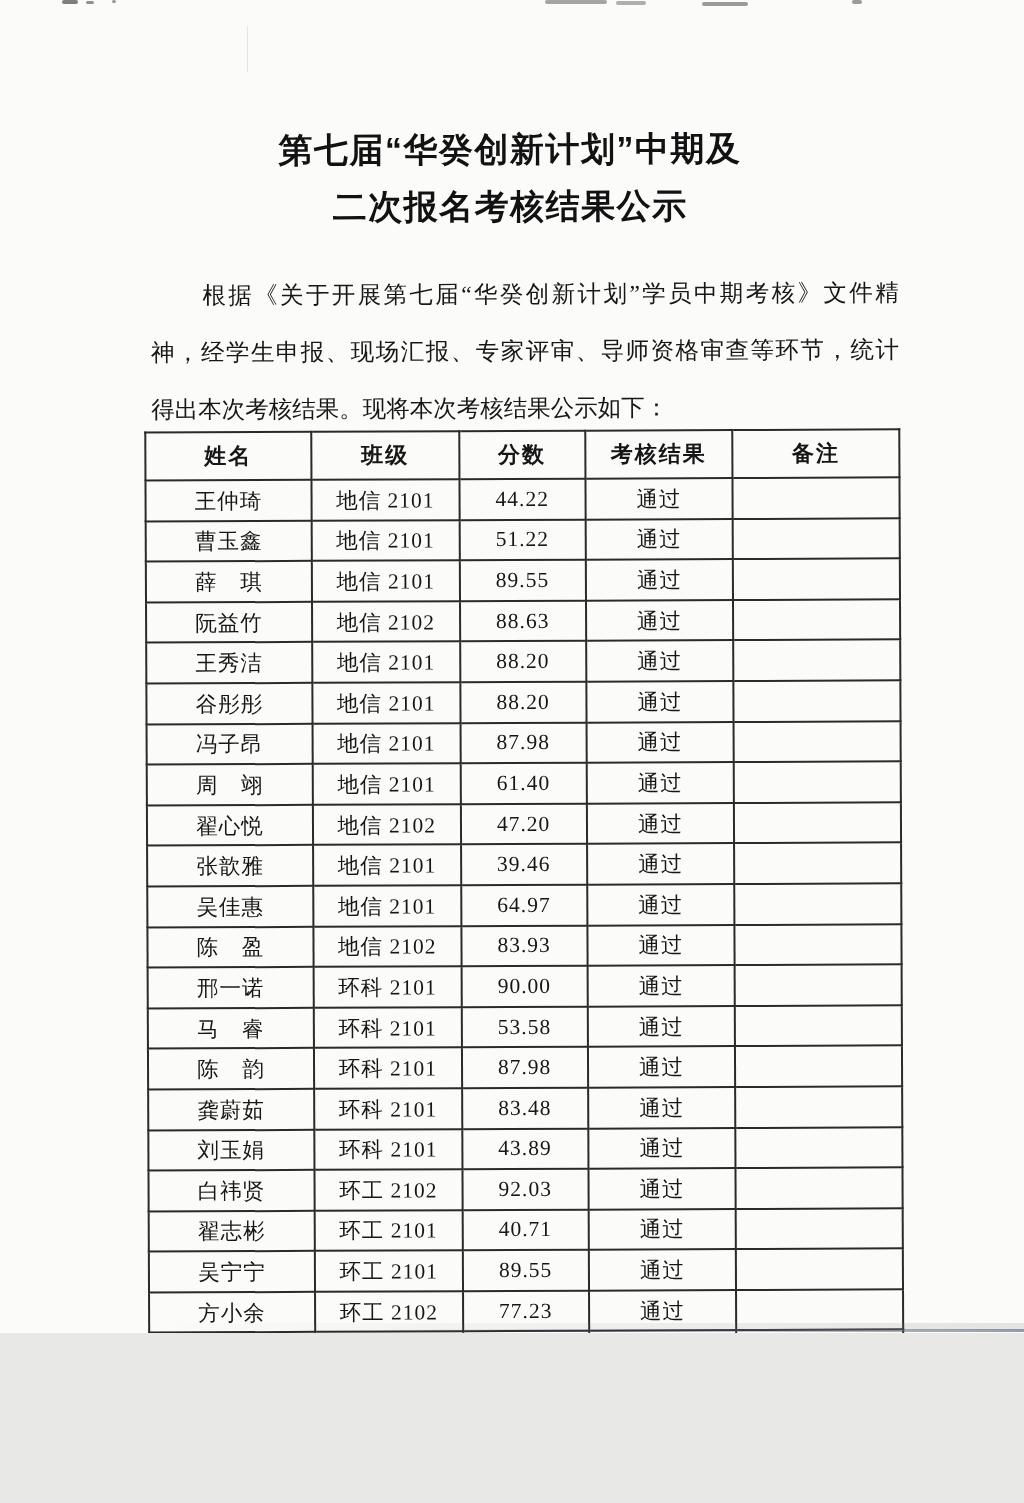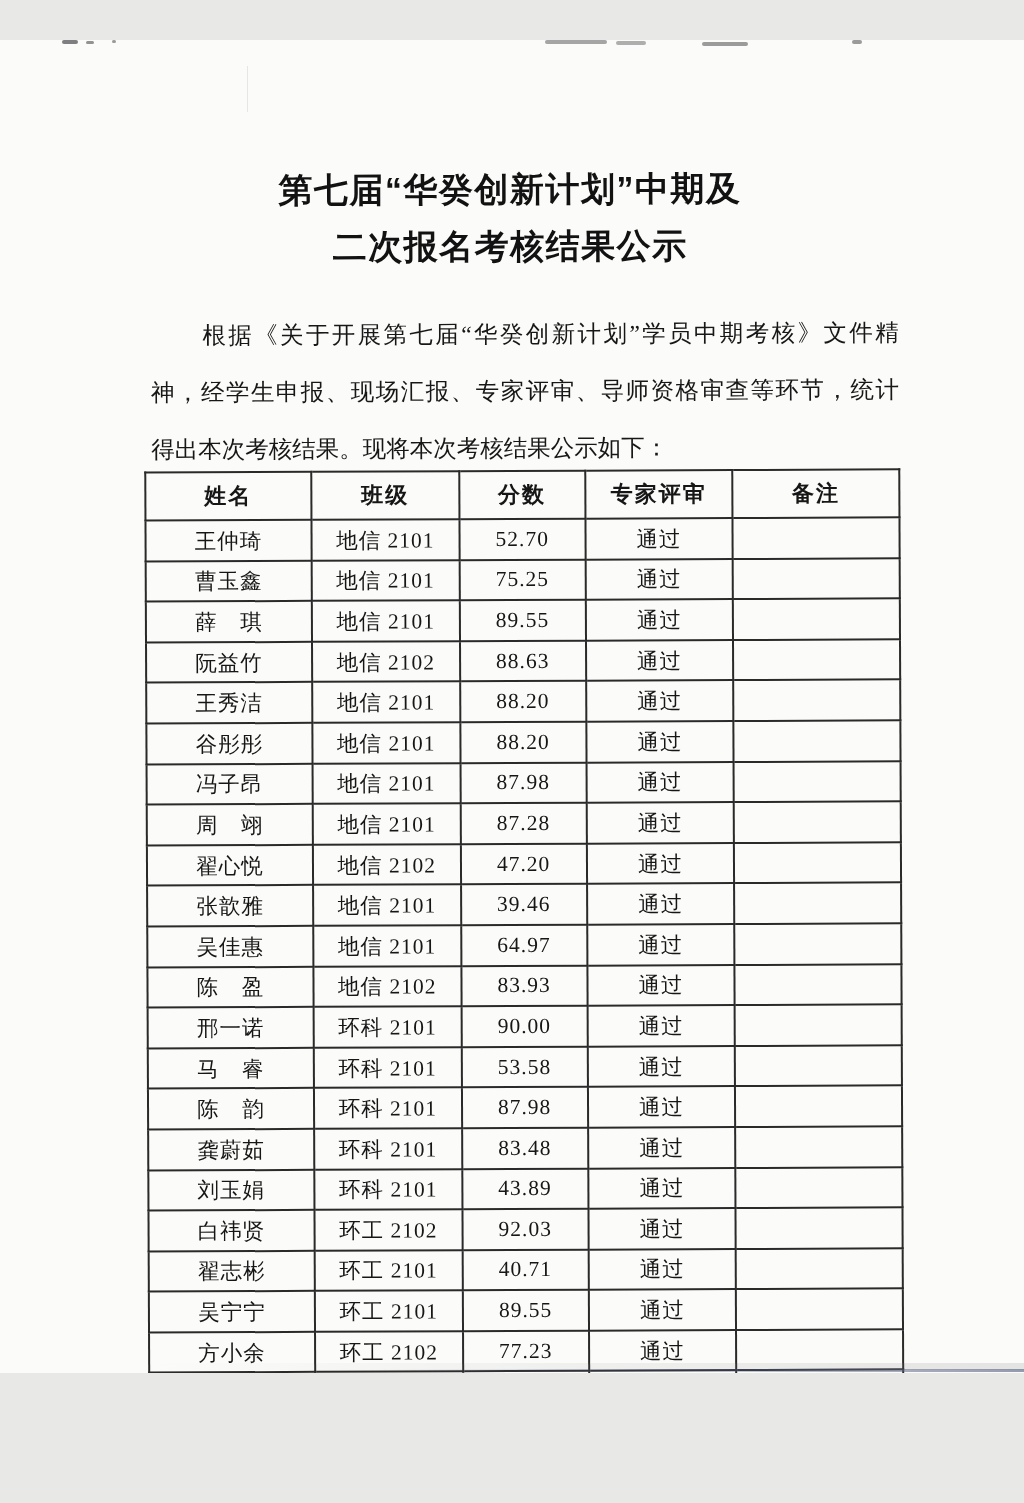--- a/index.html
+++ b/index.html
@@ -1,21 +1,20 @@
 <!DOCTYPE html>
 <html lang="zh"><head>
 <meta charset="utf-8">
 <style>
   html,body { margin:0; padding:0; background:#e8e8e6; }
   .page {
     position:relative; width:1024px; height:1333px;
     background:#fbfbf9; overflow:hidden;
     font-family:"Liberation Serif","DejaVu Serif",serif;
     color:#1c1c1c;
-    margin-top:40px;
   }
   .content {
     position:absolute; inset:0;
     transform:rotate(-0.25deg);
     transform-origin:50% 45%;
   }
   
   .title {
     position:absolute; top:121px; left:0; width:100%;
     margin:0; text-align:center;
@@ -99,36 +98,36 @@
         <col style="width:19.6%">
         <col style="width:16.7%">
         <col style="width:19.6%">
         <col style="width:22.1%">
       </colgroup>
       <thead>
         <tr>
           <th>姓名</th>
           <th>班级</th>
           <th>分数</th>
-          <th>专家评审</th>
+          <th>考核结果</th>
           <th>备注</th>
         </tr>
       </thead>
       <tbody>
           <tr>
             <td>王仲琦</td>
             <td>地信 2101</td>
-            <td>52.70</td>
+            <td>44.22</td>
             <td>通过</td>
             <td></td>
           </tr>
           <tr>
             <td>曹玉鑫</td>
             <td>地信 2101</td>
-            <td>75.25</td>
+            <td>51.22</td>
             <td>通过</td>
             <td></td>
           </tr>
           <tr>
             <td>薛　琪</td>
             <td>地信 2101</td>
             <td>89.55</td>
             <td>通过</td>
             <td></td>
           </tr>
@@ -156,21 +155,21 @@
           <tr>
             <td>冯子昂</td>
             <td>地信 2101</td>
             <td>87.98</td>
             <td>通过</td>
             <td></td>
           </tr>
           <tr>
             <td>周　翊</td>
             <td>地信 2101</td>
-            <td>87.28</td>
+            <td>61.40</td>
             <td>通过</td>
             <td></td>
           </tr>
           <tr>
             <td>翟心悦</td>
             <td>地信 2102</td>
             <td>47.20</td>
             <td>通过</td>
             <td></td>
           </tr>

